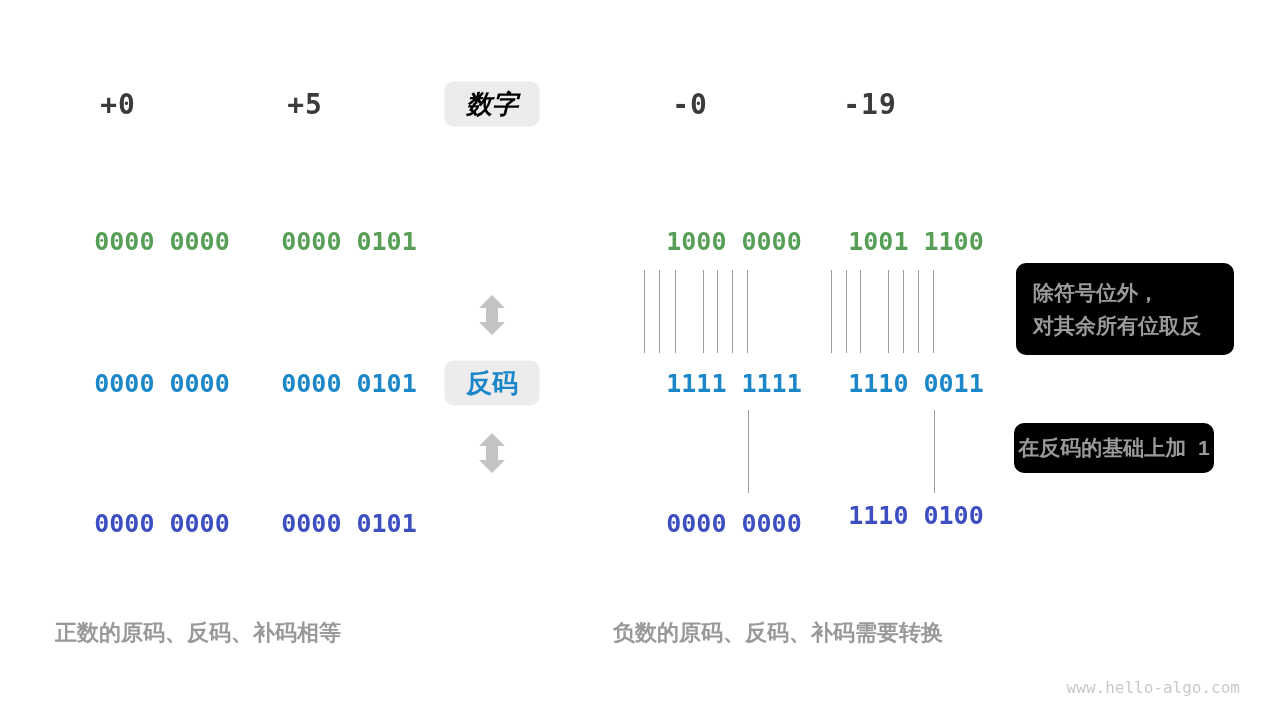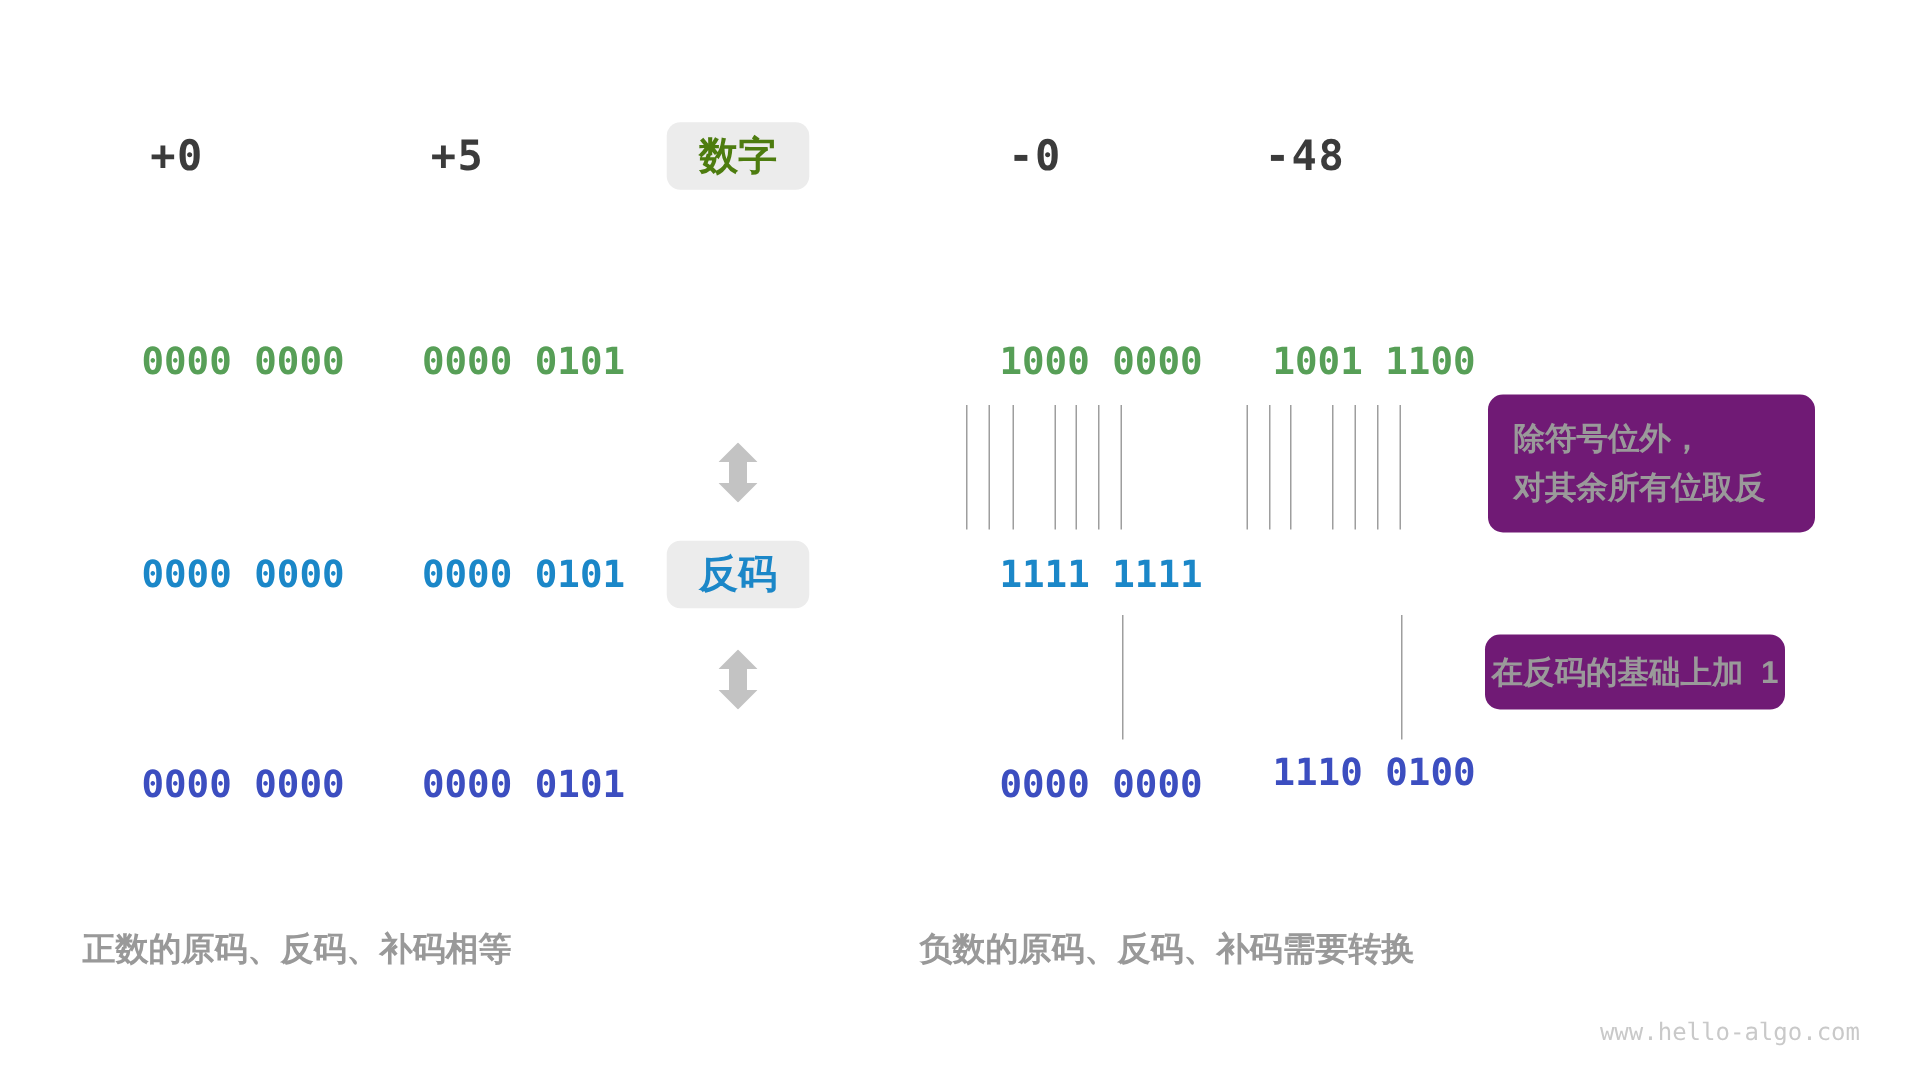--- a/index.html
+++ b/index.html
@@ -40,37 +40,38 @@
     height: 45px;
     background: #ececec;
     border-radius: 9px;
     display: flex;
     align-items: center;
     justify-content: center;
     font-size: 26px;
     font-weight: bold;
     white-space: nowrap;
   }
-  .lb-dark { color: #4d7c0f; }
+  .lb-dark { color: #000000; font-style: italic; }
   .vline {
     position: absolute;
     width: 1px;
     background: #9e9e9e;
   }
   .arrow {
     position: absolute;
     transform: translate(-50%, -50%);
   }
   .notebox {
     position: absolute;
-    background: #701a75;
+    background: #000000;
     border-radius: 10px;
     color: #9a9a9a;
     font-weight: bold;
     font-size: 21px;
+    margin-left: 24px;
   }
   .notebox-1 { left: 992px; top: 263px; width: 218px; height: 92px; padding: 13px 0 0 17px; box-sizing: border-box; }
   .notebox-1 .note-line { line-height: 33px; white-space: nowrap; }
   .notebox-2 { left: 990px; top: 423px; width: 200px; height: 50px; display: flex; align-items: center; justify-content: center; white-space: pre; }
   .caption {
     position: absolute;
     font-size: 22px;
     font-weight: bold;
     color: #999999;
     white-space: nowrap;
@@ -87,21 +88,21 @@
   }
 </style>
 </head>
 <body>
 
 <div class="canvas">
 
   <span class="cell num" style="left:118px; top:104px">+0</span>
   <span class="cell num" style="left:305px; top:104px">+5</span>
   <span class="cell num" style="left:690px; top:104px">-0</span>
-  <span class="cell num" style="left:870px; top:104px">-48</span>
+  <span class="cell num" style="left:870px; top:104px">-19</span>
 
   <div class="labelbox lb-dark" style="left:492px; top:104px">数字</div>
 
   <span class="cell bin c-sign" style="left:118px; top:241px">0000 0000</span>
   <span class="cell bin c-sign" style="left:305px; top:241px">0000 0101</span>
   <span class="cell bin c-sign" style="left:690px; top:241px">1000 0000</span>
   <span class="cell bin c-sign" style="left:872px; top:241px">1001 1100</span>
 
   <svg class="arrow" style="left:492px; top:315px" width="26" height="40" viewBox="0 0 26 40">
     <path d="M13 0 L26 13 L19 13 L19 27 L26 27 L13 40 L0 27 L7 27 L7 13 L0 13 Z" fill="#c3c3c3"></path>
@@ -123,20 +124,21 @@
   <div class="vline" style="left:933px; top:270px; height:83px"></div>
 
   <div class="notebox notebox-1">
     <div class="note-line">除符号位外，</div>
     <div class="note-line">对其余所有位取反</div>
   </div>
 
   <span class="cell bin c-ones" style="left:118px; top:383px">0000 0000</span>
   <span class="cell bin c-ones" style="left:305px; top:383px">0000 0101</span>
   <span class="cell bin c-ones" style="left:690px; top:383px">1111 1111</span>
+  <span class="cell bin c-ones" style="left:872px; top:383px">1110 0011</span>
   <div class="labelbox c-ones" style="left:492px; top:383px">反码</div>
 
   <svg class="arrow" style="left:492px; top:453px" width="26" height="40" viewBox="0 0 26 40">
     <path d="M13 0 L26 13 L19 13 L19 27 L26 27 L13 40 L0 27 L7 27 L7 13 L0 13 Z" fill="#c3c3c3"></path>
   </svg>
 
   <div class="vline" style="left:748px; top:410px; height:83px"></div>
   <div class="vline" style="left:934px; top:410px; height:83px"></div>
 
   <div class="notebox notebox-2">

